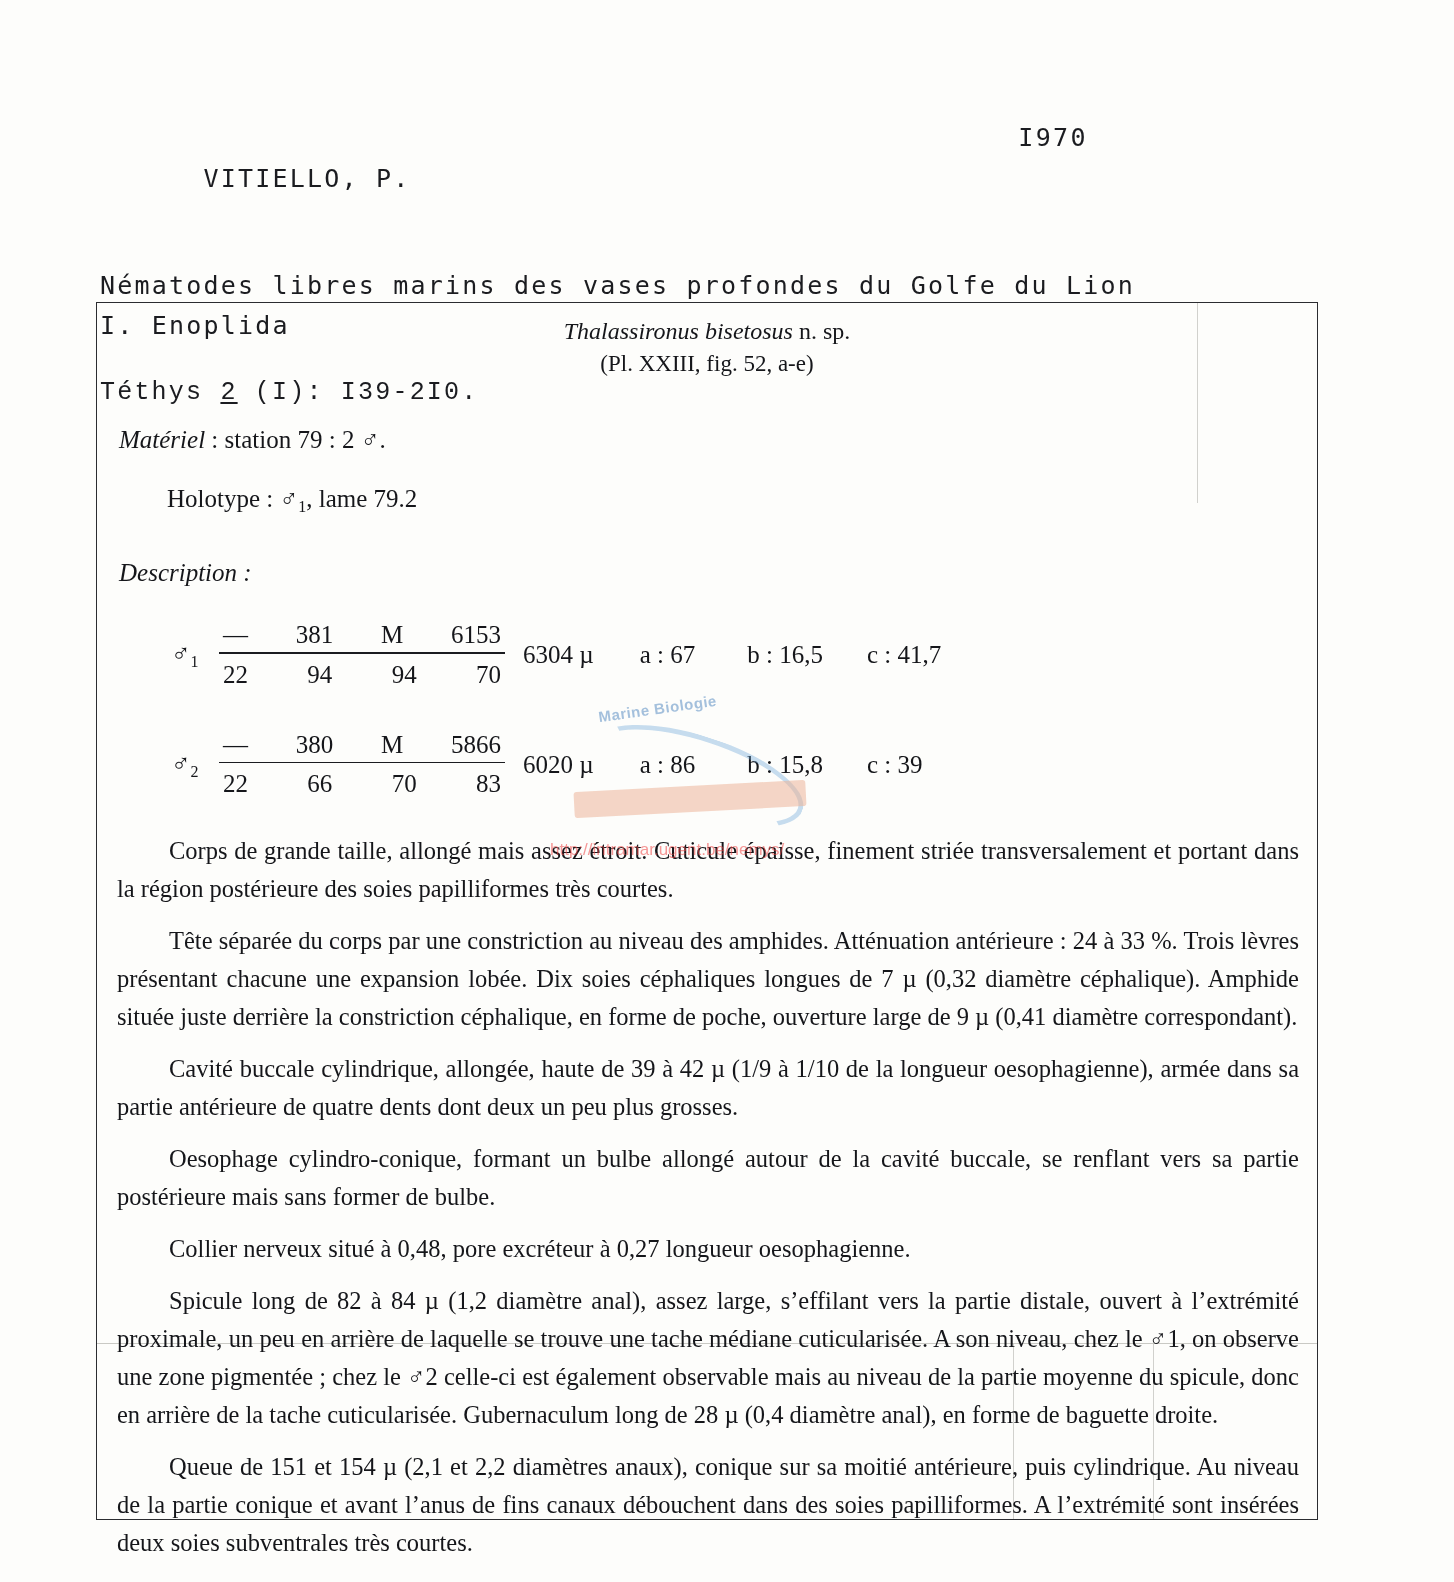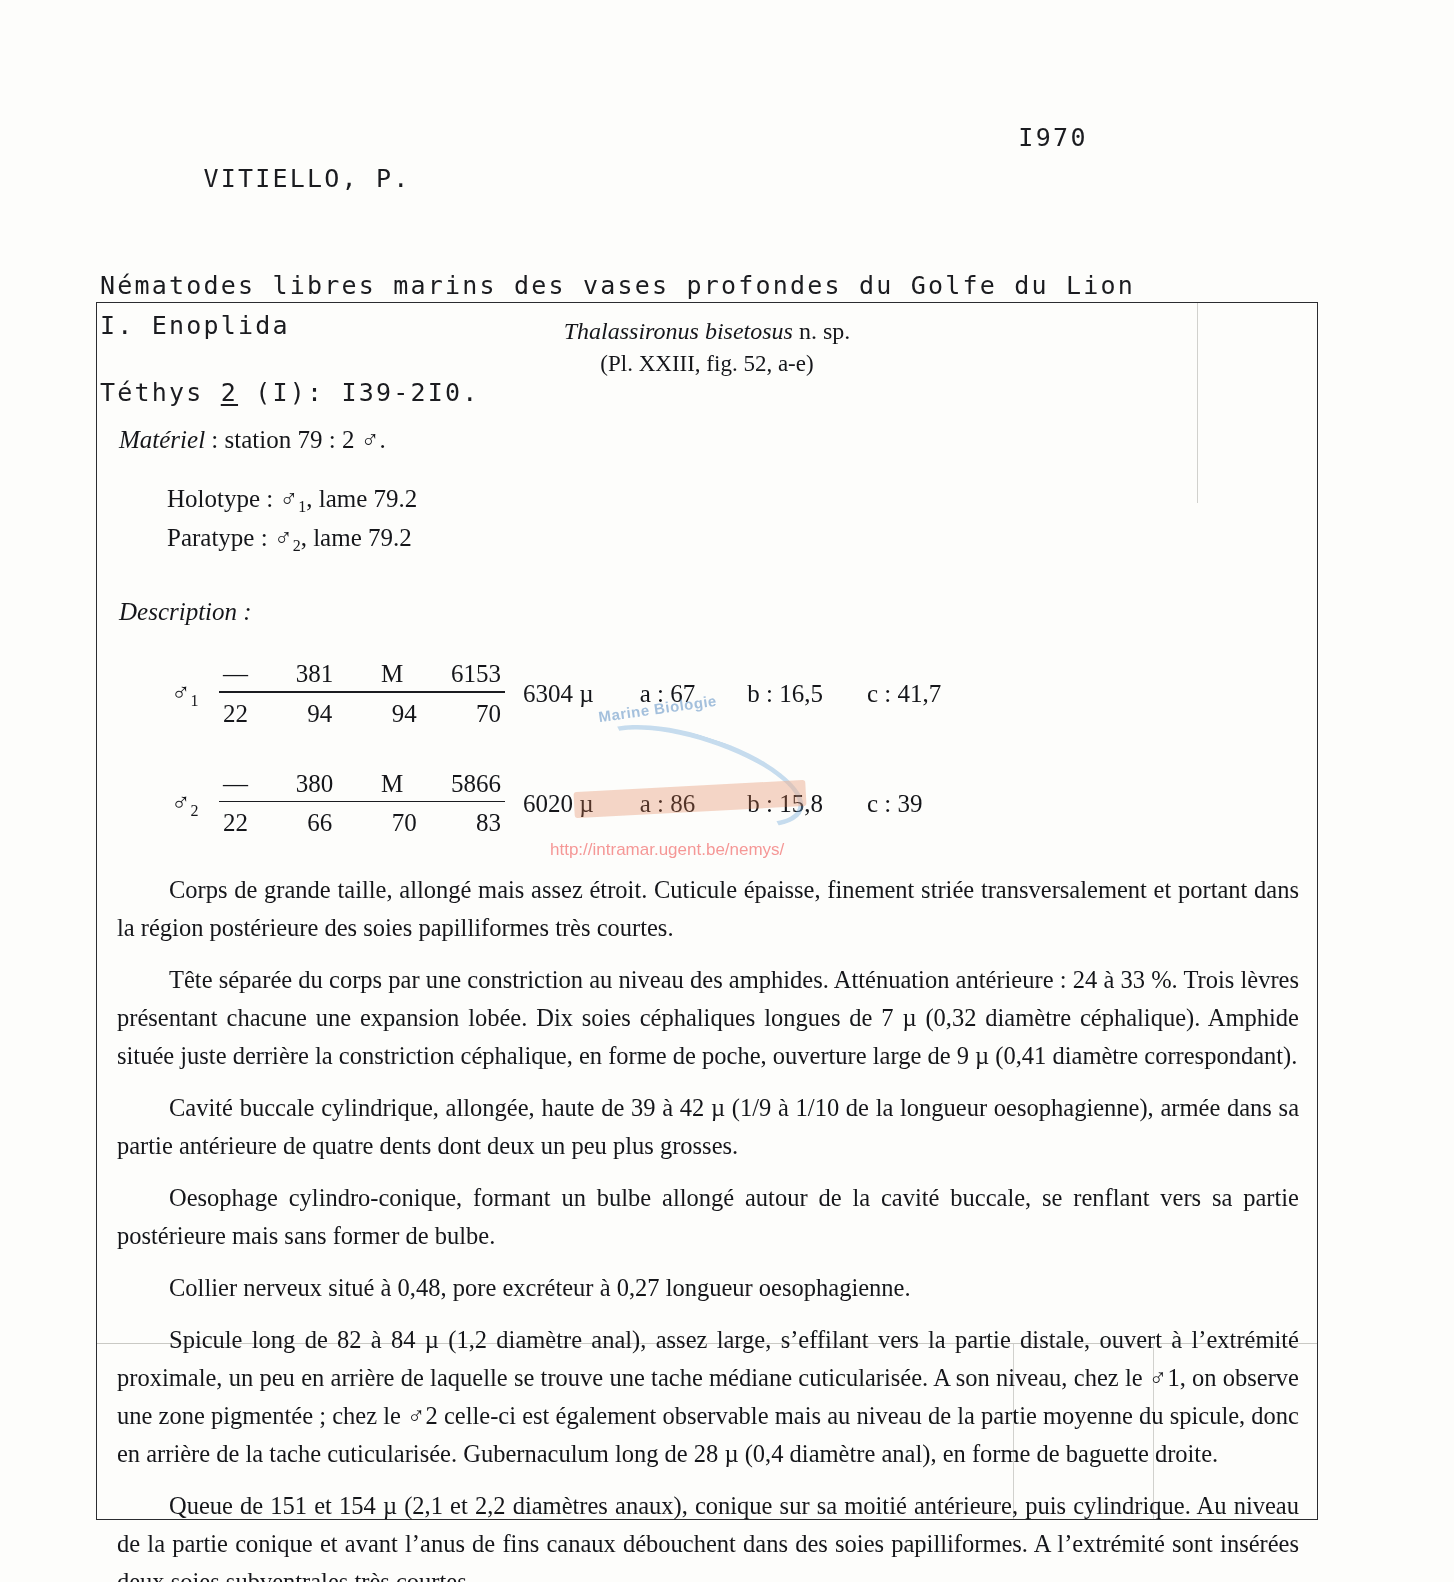--- a/index.html
+++ b/index.html
@@ -42,21 +42,21 @@
     position: absolute;
     right: 292px;
     top: 0;
     letter-spacing: 2.4px;
   }
   .typed .u {
     text-decoration: underline;
     text-underline-offset: 3px;
   }
   .typed-line2 { margin-top: 26px; }
-  .typed-line4 { margin-top: 26px; }
+  .typed-line4 { margin-top: 26px; font-family: Liberation Mono, monospace; }
 
   
   .article {
     position: absolute;
     left: 96px;
     top: 302px;
     width: 1222px;
     height: 1218px;
     border: 1.6px solid #2b2c30;
     box-sizing: border-box;
@@ -263,21 +263,20 @@
 
       <div class="title-block">
         <div><span class="sp">Thalassironus bisetosus</span><span> n. sp.</span></div>
         <div class="sub">(Pl. XXIII, fig. 52, a-e)</div>
       </div>
 
       <div class="matrow"><span class="it">Matériel</span><span> : station 79 : 2 ♂.</span></div>
 
       <div class="types">
         <div><span>Holotype</span><span> : ♂</span><span class="sub-n">1</span><span>, lame 79.2</span></div>
-        <div><span>Paratype</span><span> : ♂</span><span class="sub-n">2</span><span>, lame 79.2</span></div>
       </div>
 
       <div class="desc-label">Description :</div>
 
       <div class="formula f1">
         <div class="fsymbol"><span>♂</span><span class="sub-n">1</span></div>
         <div class="frac">
           <div class="num">
             <span>—</span>
             <span>381</span>

